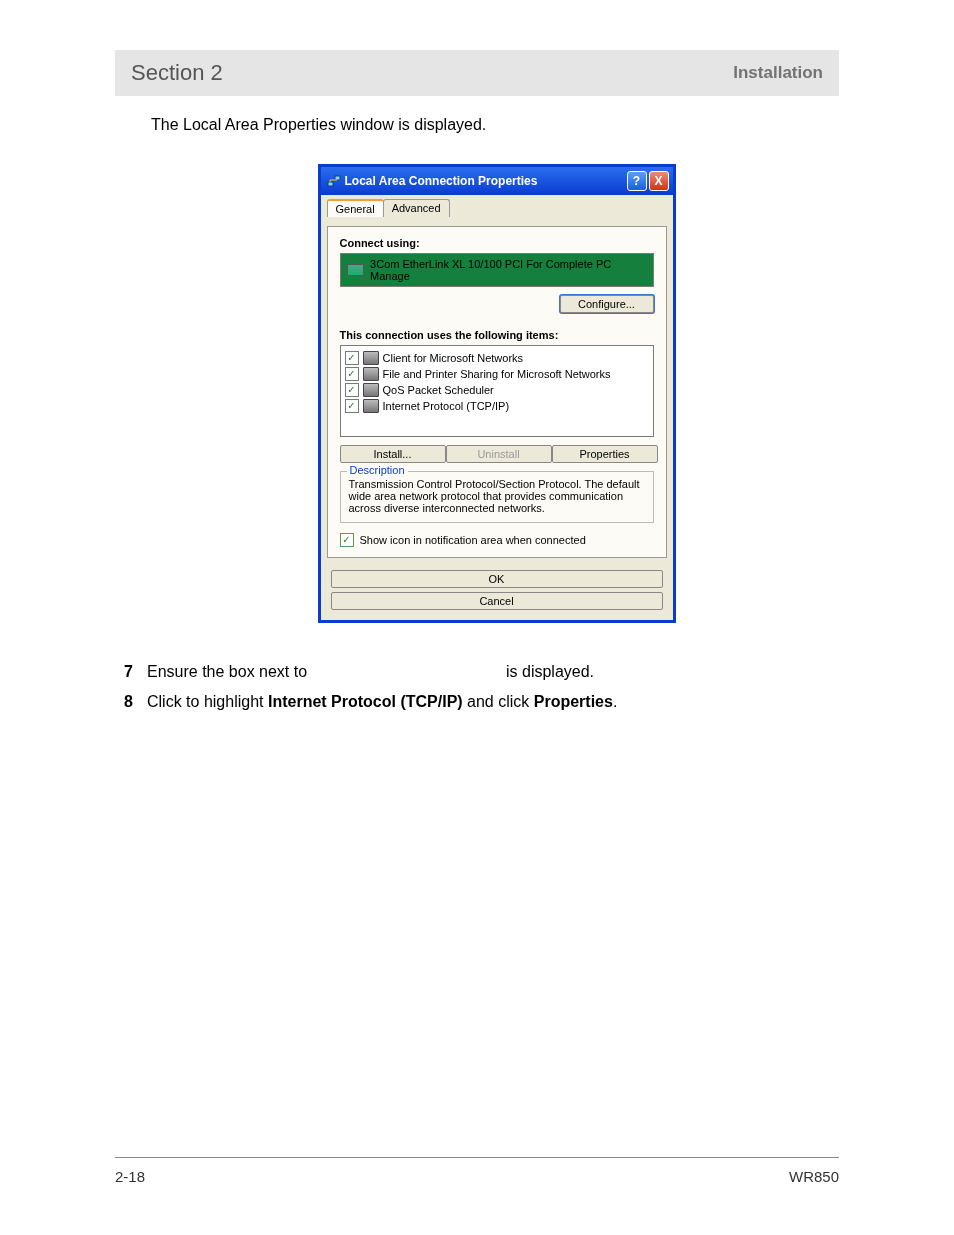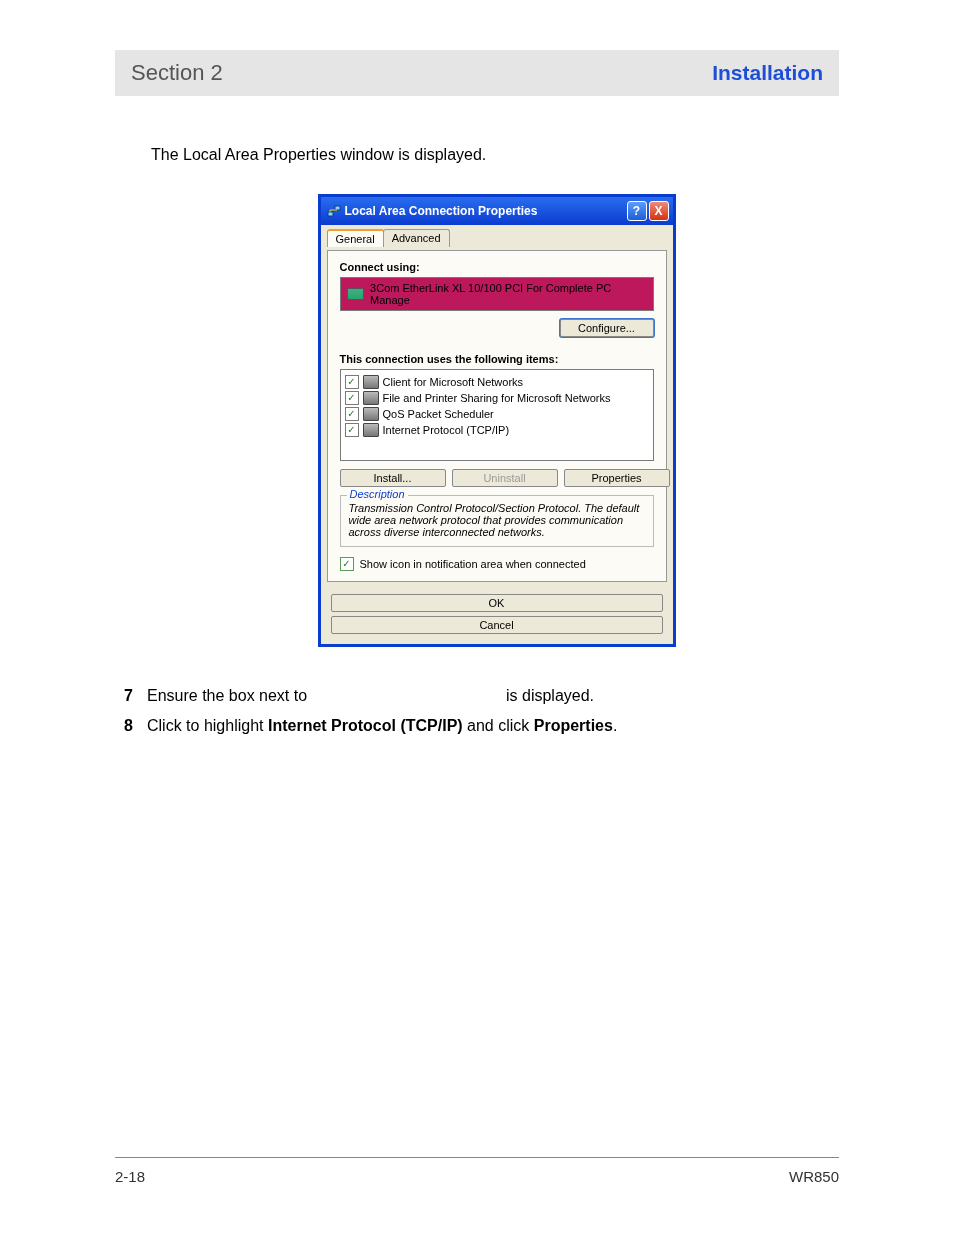--- a/index.html
+++ b/index.html
@@ -15,30 +15,30 @@
     width: 954px;
     min-height: 1235px;
     position: relative;
   }
   .header-bar {
     background: #e5e5e5;
     padding: 10px 16px;
     display: flex;
     justify-content: space-between;
     align-items: center;
-    margin-bottom: 50px;
+    margin-bottom: 20px;
   }
   .header-left {
     font-size: 22px;
     color: #555;
     font-weight: normal;
   }
   .header-right {
-    font-size: 21px;
-    color: #1d4ed8;
+    font-size: 17px;
+    color: #737373;
     font-weight: bold;
   }
   .body-text {
     font-size: 16px;
     color: #000;
     margin-left: 36px;
     margin-bottom: 30px;
   }
   .dialog-wrap {
     display: flex;
@@ -87,21 +87,21 @@
     font-size: 12px;
     display: flex;
     align-items: center;
     justify-content: center;
     font-family: Arial;
   }
   .titlebtn.close {
     background: linear-gradient(to bottom,#f08a7b,#d2320f);
   }
   .tabs {
-    padding: 4px 6px 4px 6px;
+    padding: 4px 6px 10px 6px;
     display: flex;
   }
   .tab {
     border: 1px solid #999;
     border-bottom: none;
     background: #ece9d8;
     padding: 2px 8px;
     font-size: 11px;
     border-radius: 3px 3px 0 0;
     margin-right: -1px;
@@ -119,21 +119,21 @@
     padding: 10px 12px;
     margin-top: -1px;
   }
   .label {
     font-size: 11px;
     margin-bottom: 4px;
     font-weight: bold;
   }
   .adapter-box {
     border: 1px solid #7a7a7a;
-    background: #be185d;
+    background: #15803d;
     padding: 4px 6px;
     display: flex;
     align-items: center;
     gap: 6px;
     font-size: 11px;
     margin-bottom: 8px;
   }
   .adapter-icon {
     width: 16px;
     height: 10px;
@@ -193,35 +193,33 @@
     display: inline-block;
     background: #888;
     border: 1px solid #444;
     border-radius: 1px;
   }
   .item-icon.net { background: linear-gradient(#bbb,#777); }
   .three-btns {
     display: flex;
     justify-content: space-between;
     margin-bottom: 8px;
-    gap: 6px;
   }
   .three-btns .btn {
     min-width: 84px;
   }
   .btn.disabled {
     color: #9a9a9a;
   }
   .fieldset {
     border: 1px solid #bbb;
     padding: 6px 8px 8px 8px;
     font-size: 11px;
     margin-bottom: 10px;
     position: relative;
-    font-style: italic;
   }
   .fieldset .legend {
     position: absolute;
     top: -8px;
     left: 6px;
     background: #fcfbf6;
     padding: 0 3px;
     color: #0a3ccf;
     font-size: 11px;
   }

